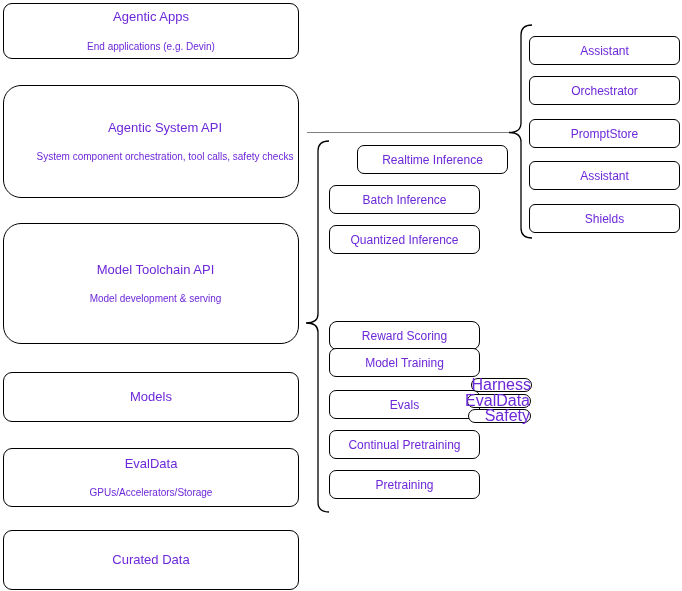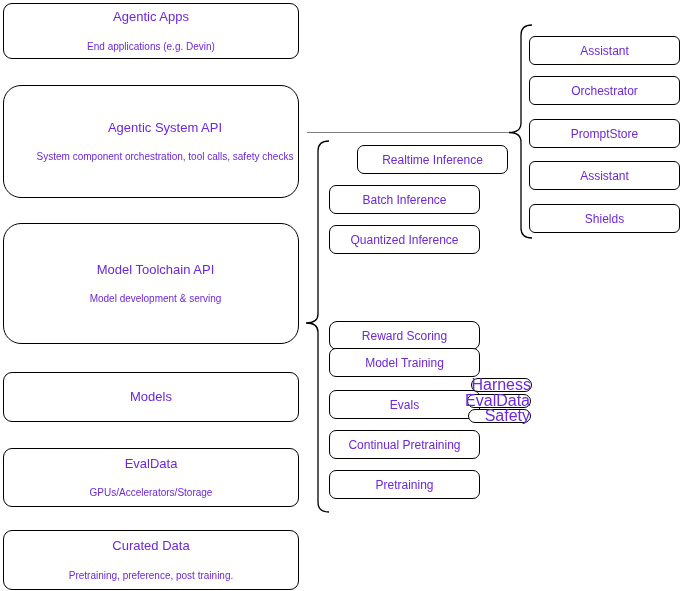--- a/index.html
+++ b/index.html
@@ -73,21 +73,20 @@
     <div class="title">Models</div>
   </div>
 
   <div class="node left-node r-small" style="top:448px;height:59px;">
     <div class="title">EvalData</div>
     <div class="subtitle">GPUs/Accelerators/Storage</div>
   </div>
 
   <div class="node left-node r-small" style="top:530px;height:60px;">
     <div class="title">Curated Data</div>
-    <div class="subtitle">Pretraining, preference, post training.</div>
   </div>
 
   <div class="node mid-node" style="top:145px;margin-left:28px;">
     <span>Realtime Inference</span>
   </div>
   <div class="node mid-node" style="top:185px;">
     <span>Batch Inference</span>
   </div>
   <div class="node mid-node" style="top:225px;">
     <span>Quantized Inference</span>

